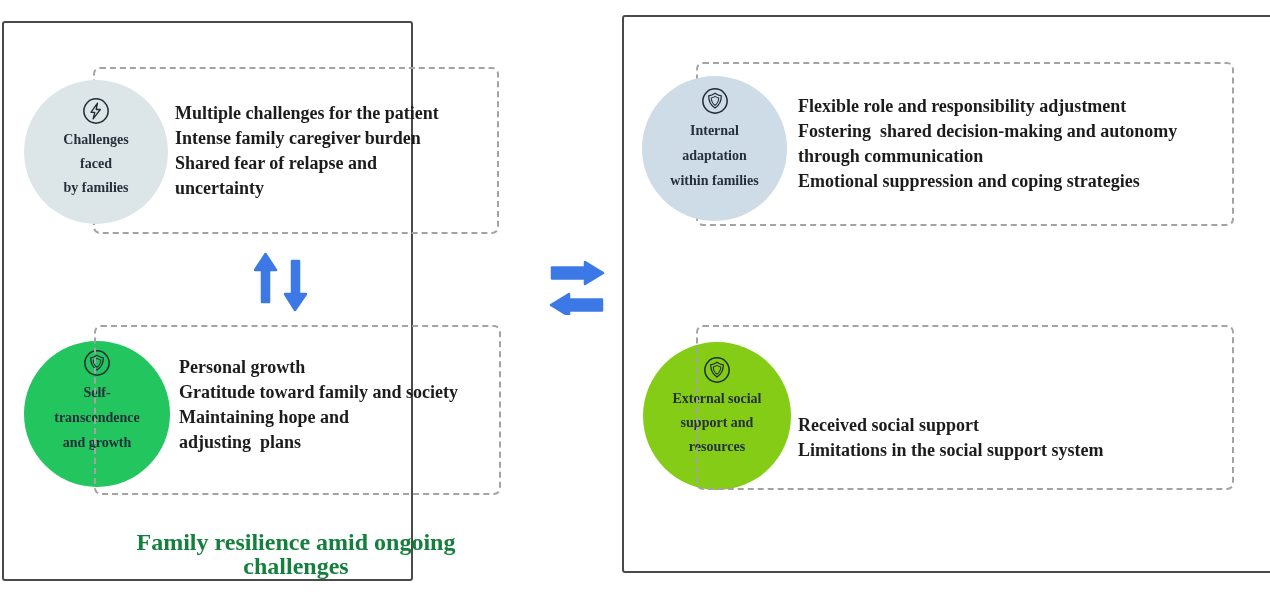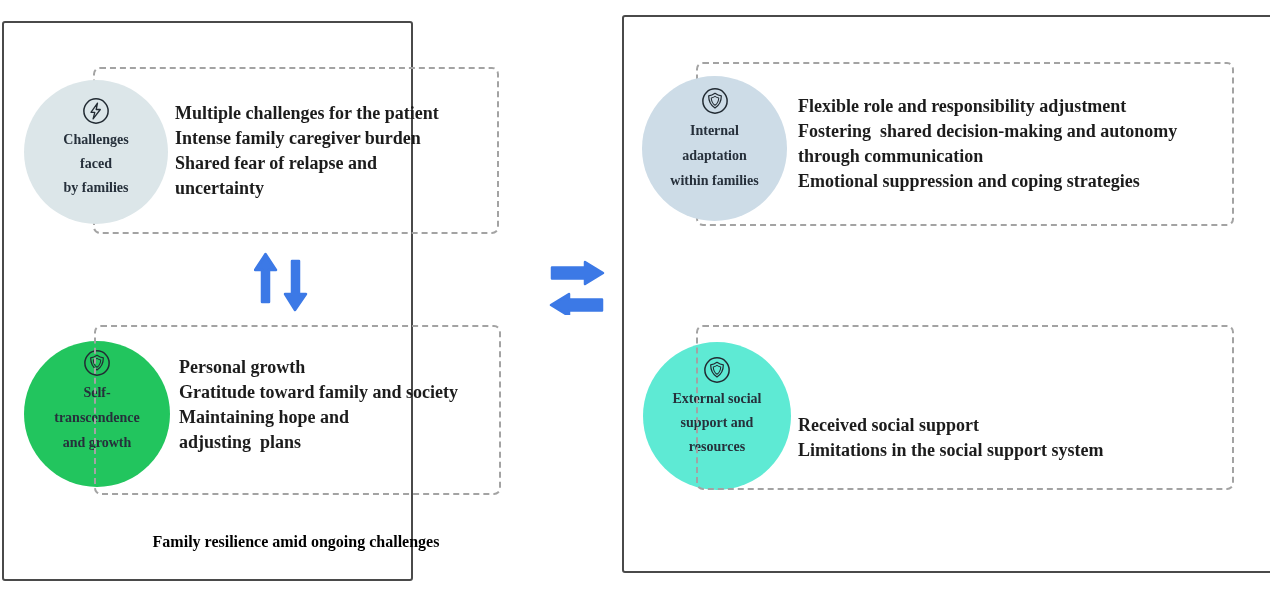--- a/index.html
+++ b/index.html
@@ -59,31 +59,31 @@
     font-size: 14px;
     line-height: 24px;
     color: #26303b;
     white-space: pre-line;
   }
   .circle-challenges { left: 20px; top: 57px;  width: 144px; height: 144px; background: #dce6e9; padding-top: 17px; }
   .circle-growth     { left: 20px; top: 318px; width: 146px; height: 146px; background: #22c55e; padding-top: 8px; }
   .circle-growth .circle-label { line-height: 25px; }
   .circle-internal   { left: 18px; top: 59px;  width: 145px; height: 145px; background: #cddce7; padding-top: 11px; }
   .circle-internal .circle-label { line-height: 25px; }
-  .circle-external   { left: 19px; top: 325px; width: 148px; height: 148px; background: #5eead4; padding-top: 14px; }
+  .circle-external   { left: 19px; top: 325px; width: 148px; height: 148px; background: #84cc16; padding-top: 14px; }
 
   .badge-icon { width: 28px; height: 28px; margin-bottom: 3px; flex: 0 0 auto; }
 
   .caption {
     position: absolute;
     text-align: center;
     font-weight: bold;
-    font-size: 16px;
+    font-size: 24px;
     line-height: 24px;
-    color: #000000;
+    color: #15803d;
   }
   .caption.left-cap  { left: 89px; top: 507px; width: 406px; }
   .caption.right-cap { left: 72px; top: 506px; width: 538px; }
 
   .v-arrows { position: absolute; left: 250px; top: 229px; width: 54px; height: 60px; }
   .h-arrows { position: absolute; left: 547px; top: 259px; width: 60px; height: 56px; }
   .arrow-shape { fill: #3c79e6; stroke: #3c79e6; stroke-width: 2.5; stroke-linejoin: round; }
 </style>
 </head>
 <body>

